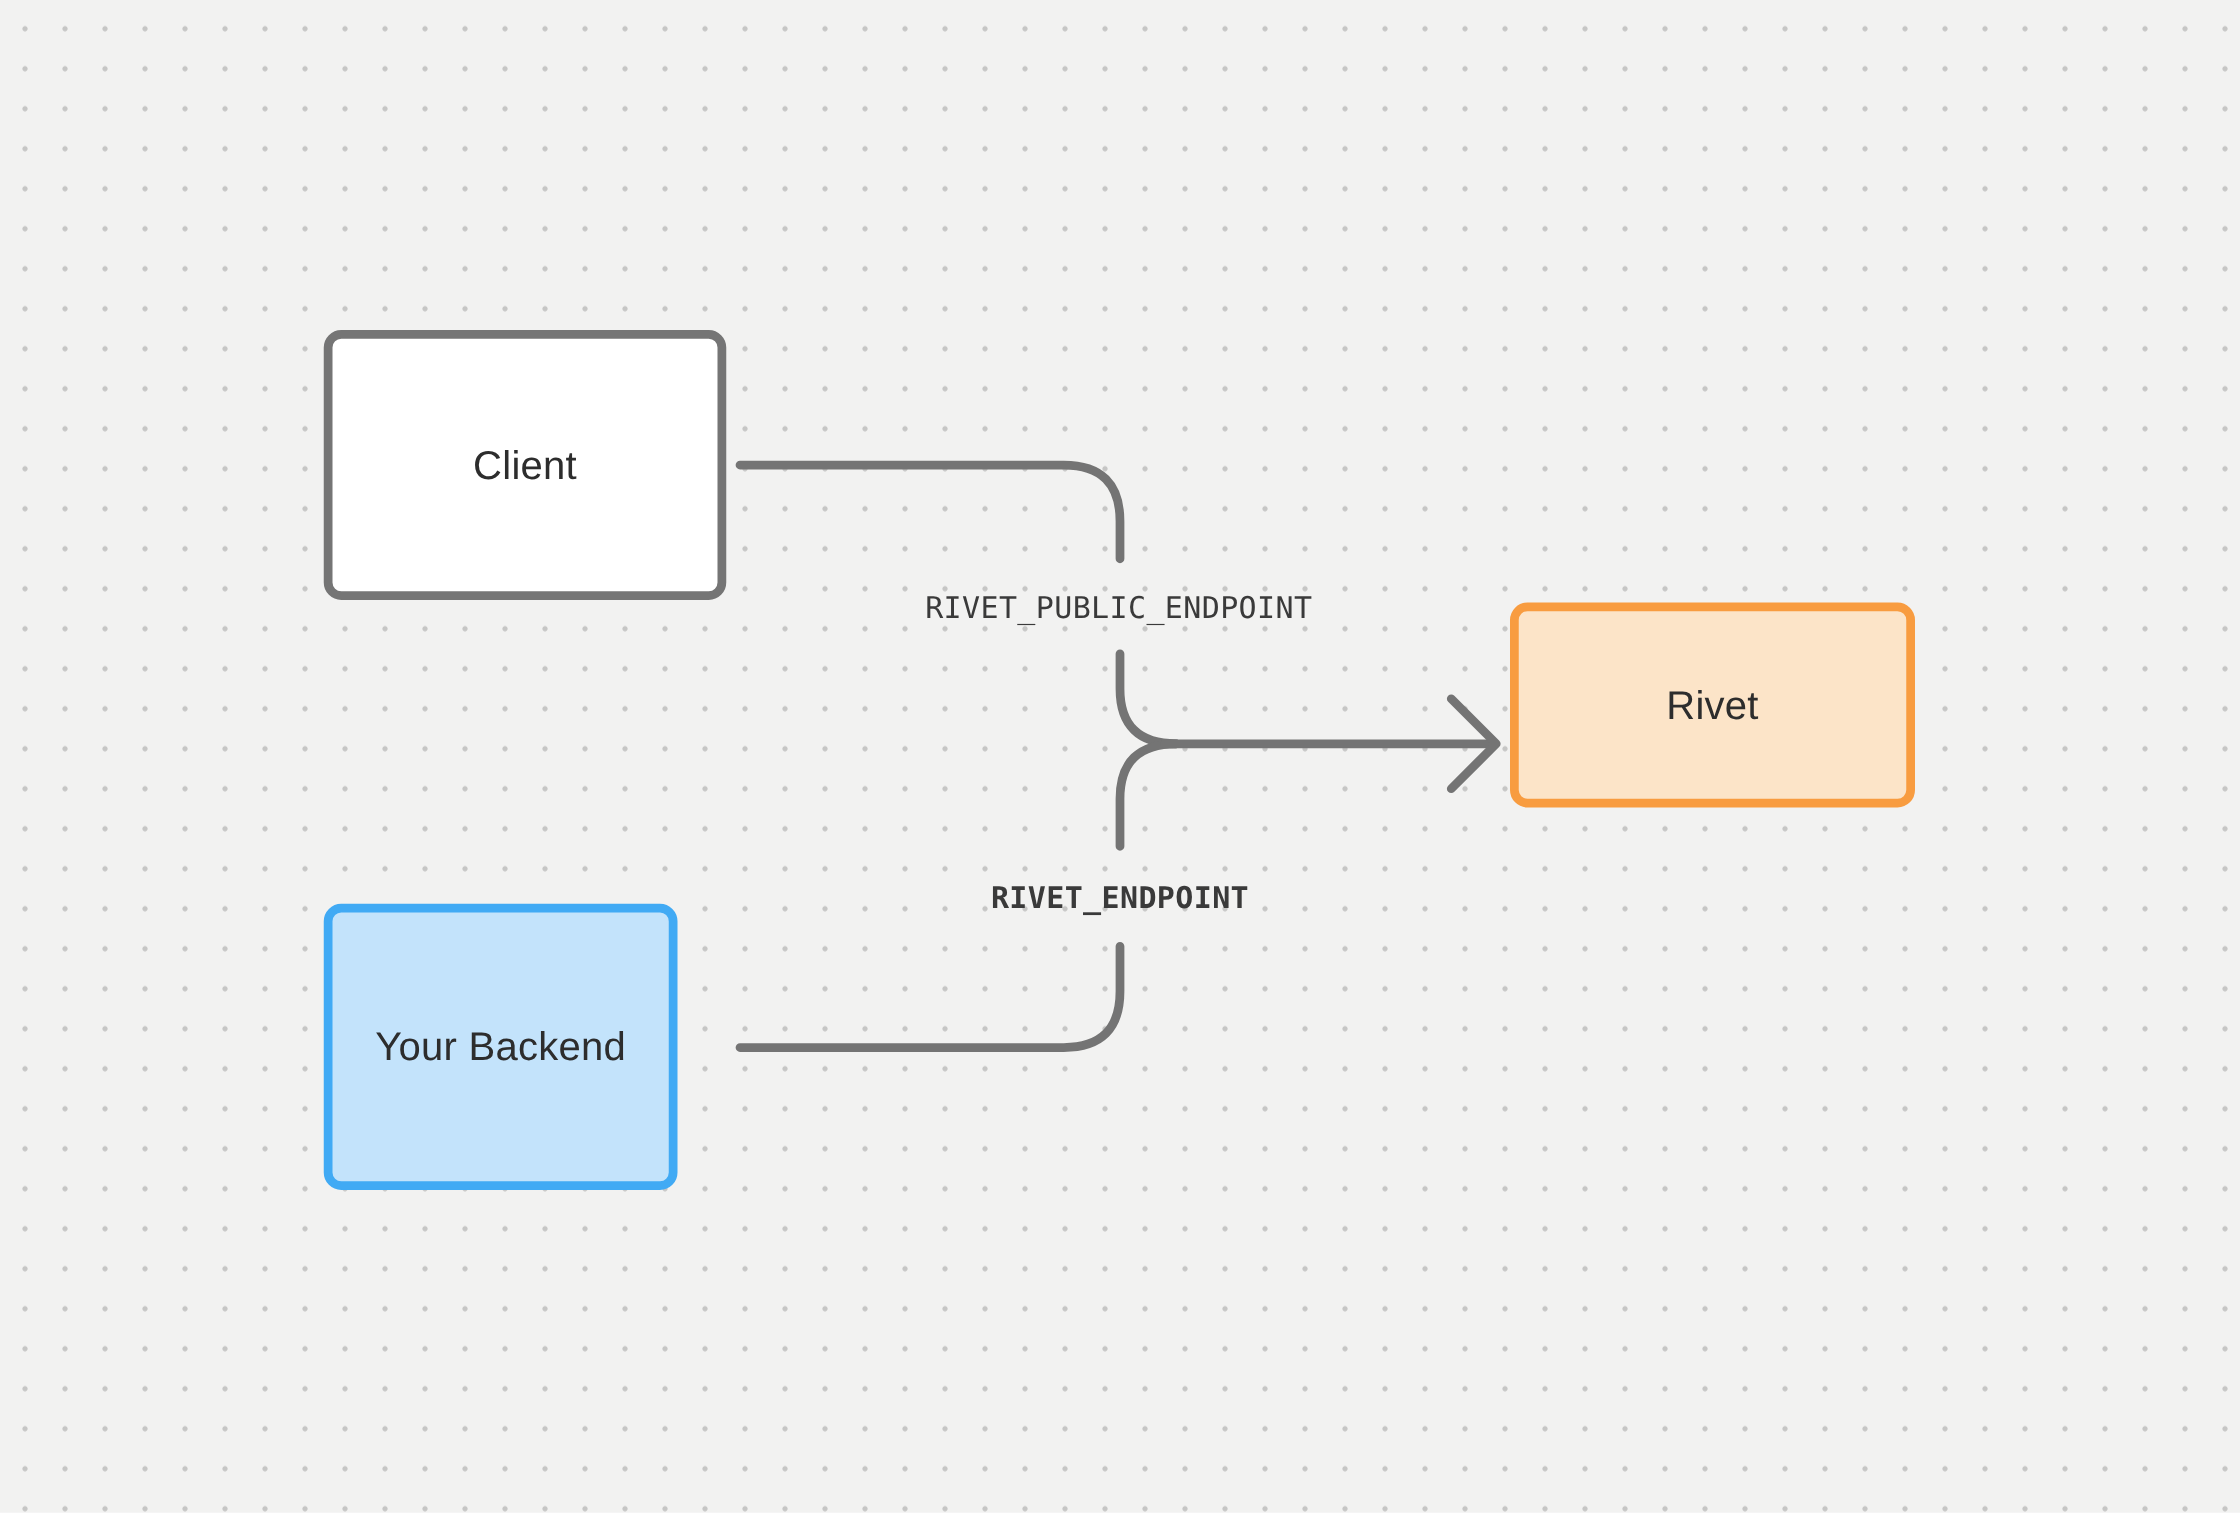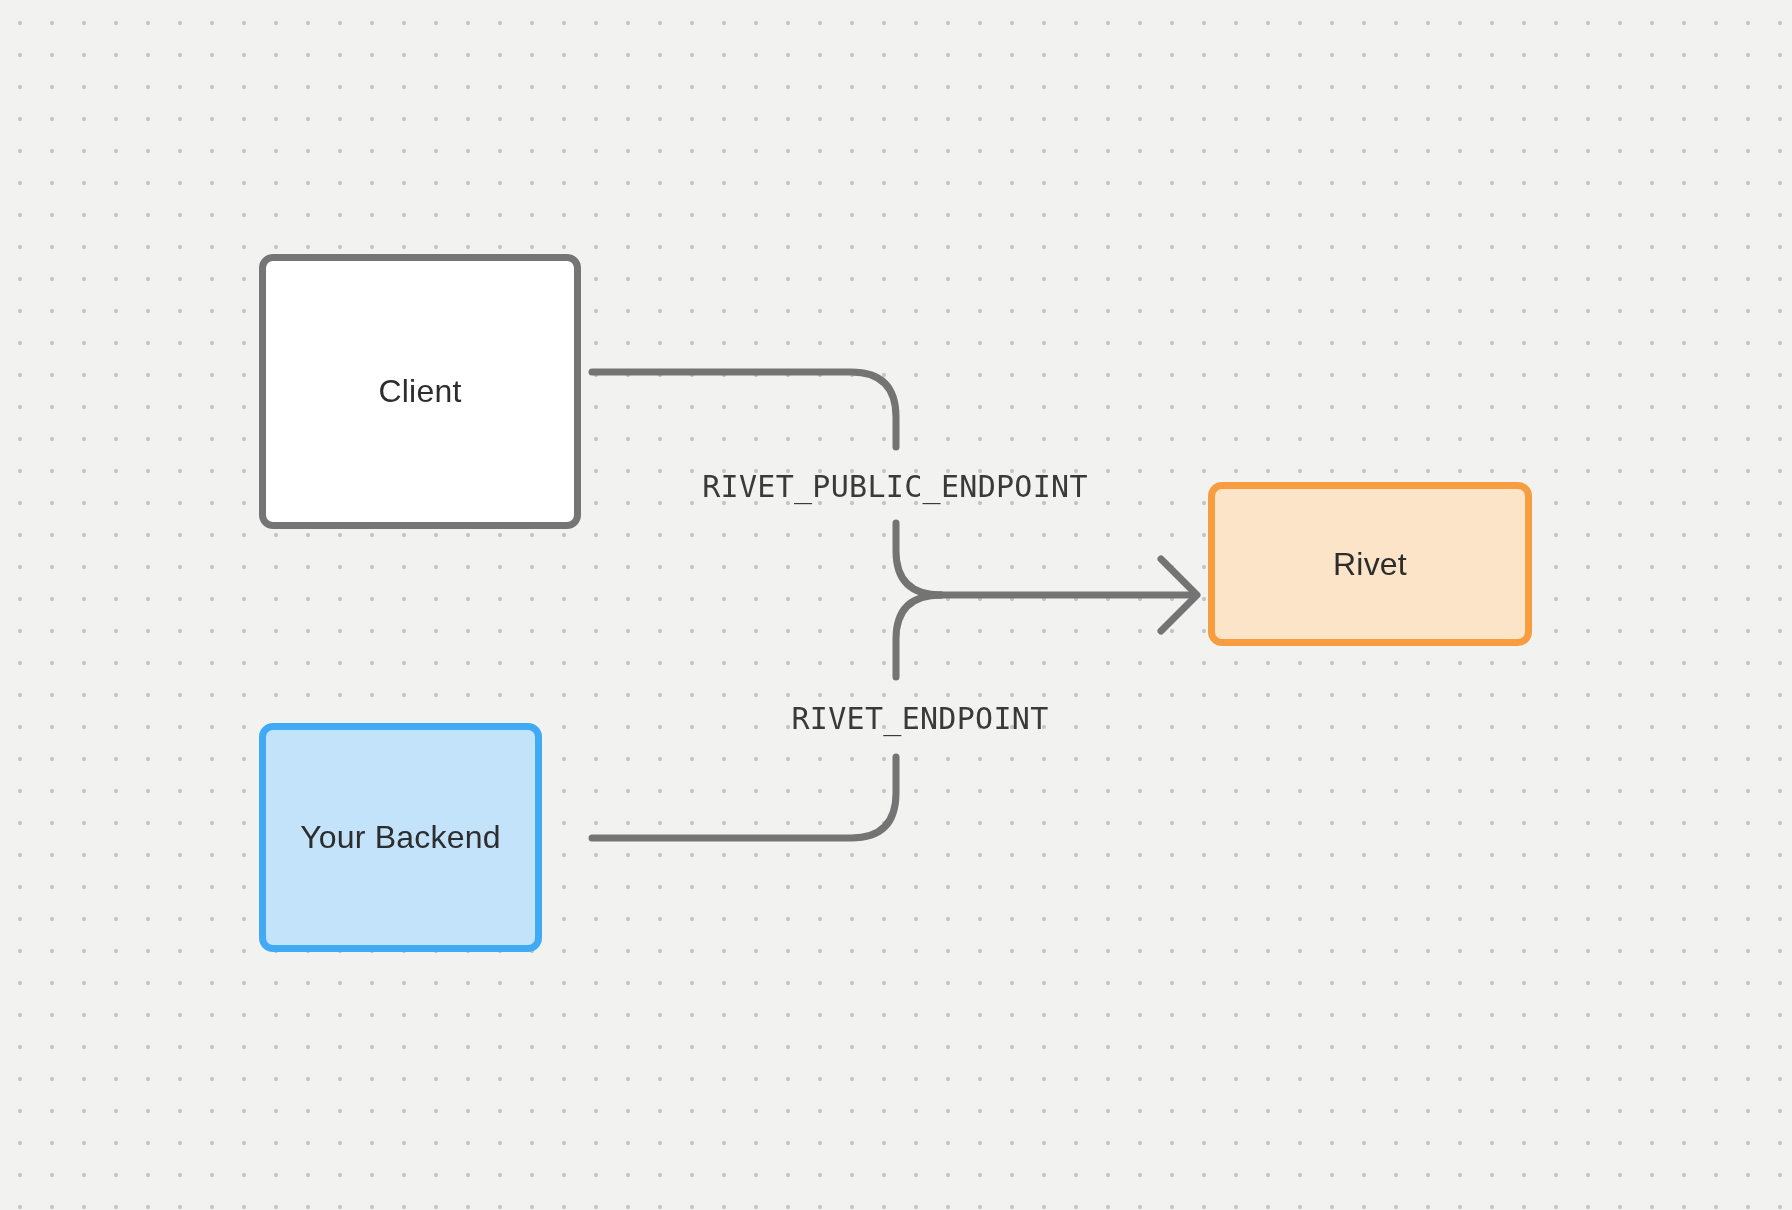--- a/index.html
+++ b/index.html
@@ -37,23 +37,23 @@
     display: flex;
     align-items: center;
     justify-content: center;
     font-size: 32px;
     font-weight: 400;
     color: #2d2d2d;
     letter-spacing: 0.2px;
   }
   .node-client {
     left: 259px;
-    top: 254px;
+    top: 264px;
     width: 322px;
-    height: 275px;
+    height: 216px;
     background: #ffffff;
     border-color: #757575;
   }
   .node-backend {
     left: 259px;
     top: 723px;
     width: 283px;
     height: 229px;
     background: #c3e3fb;
     border-color: #41aaf4;
@@ -63,33 +63,34 @@
     top: 482px;
     width: 324px;
     height: 164px;
     background: #fce4c8;
     border-color: #f89c40;
   }
   .edge-label {
     position: absolute;
     transform: translate(-50%, -50%);
     font-family: "DejaVu Sans Mono", "Liberation Mono", monospace;
-    font-size: 30px;
+    font-size: 24px;
     font-weight: 500;
     color: #3a3a3a;
     white-space: nowrap;
     letter-spacing: 0.3px;
   }
   .edge-label-public {
     left: 895px;
     top: 486px;
   }
   .edge-label-endpoint {
-    left: 920px;
+    left: 896px;
     top: 718px;
+    font-weight: bold;
   }
 </style>
 </head>
 <body>
 
 <div class="canvas">
 
   <svg class="connectors" width="1792" height="1210" viewBox="0 0 1792 1210">
     <path d="M 592 372 H 851 Q 896 372 896 417 V 447"></path>
     <path d="M 896 523 V 551 Q 896 595 941 595"></path>

